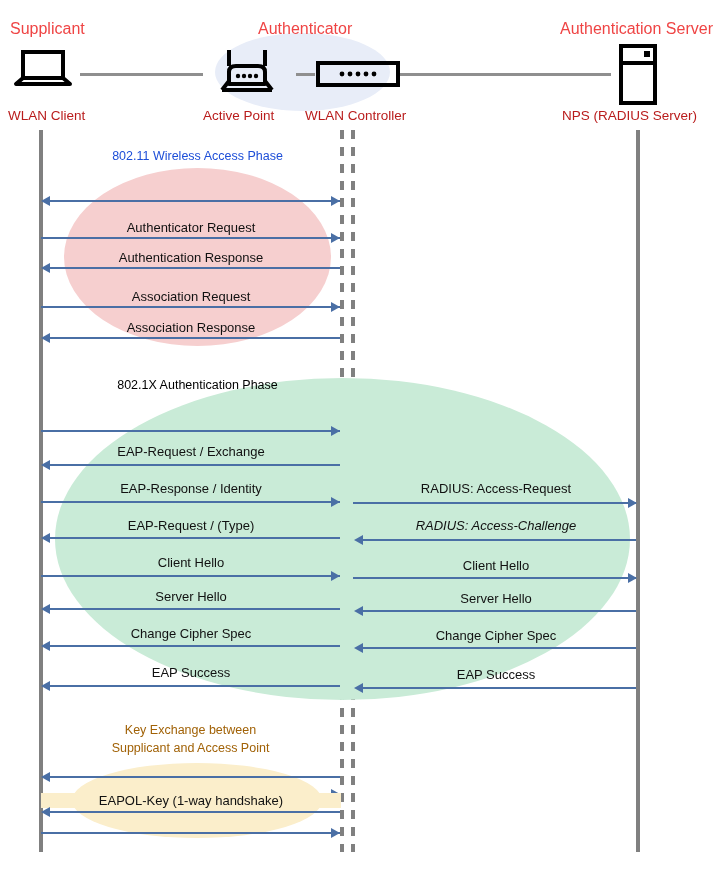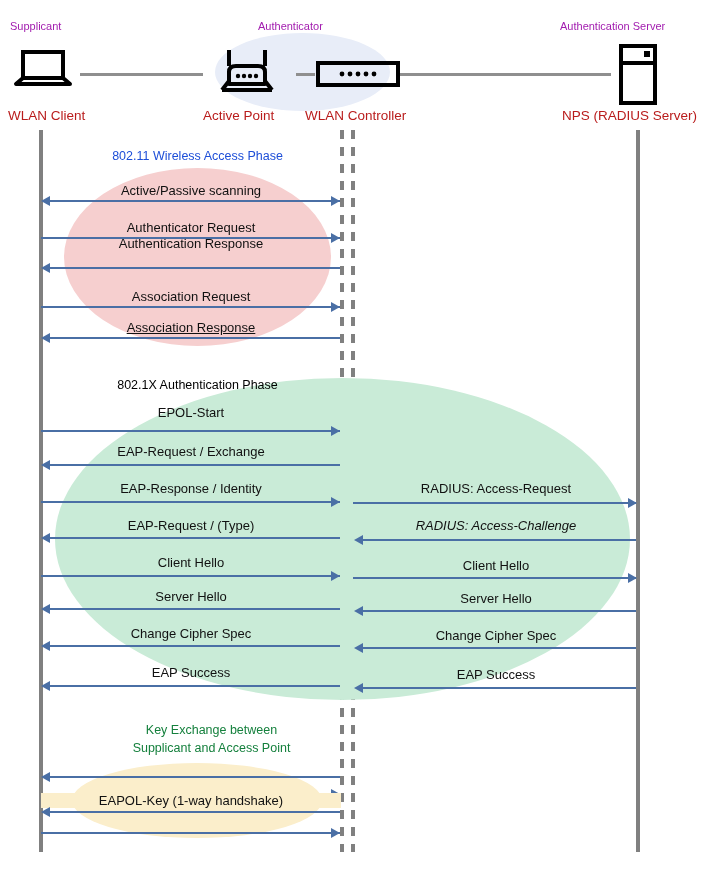--- a/index.html
+++ b/index.html
@@ -5,21 +5,21 @@
   html,body{margin:0;padding:0;background:#ffffff;}
   body{
     width:713px;height:875px;position:relative;overflow:hidden;
     font-family:"Liberation Sans","DejaVu Sans",sans-serif;
     color:#111;
   }
   #diagram{position:absolute;left:0;top:0;width:713px;height:875px;}
 
   
   .actor-title{
-    position:absolute;font-size:11px;color:#a21caf;white-space:nowrap;
+    position:absolute;font-size:16px;color:#ef4444;white-space:nowrap;
   }
   .actor-sub{
     position:absolute;font-size:13.5px;color:#b91c1c;white-space:nowrap;
   }
   .icon-box{position:absolute;}
   .hconn{position:absolute;height:3px;background:#8f8f8f;}
 
   
   .halo{
     position:absolute;border-radius:50%;background:#e8edf8;
@@ -120,46 +120,44 @@
 
   <div class="lifeline" style="left:39px;top:130px;height:722px;"></div>
   <div class="lifeline-dashed" style="left:340px;top:130px;height:722px;"></div>
   <div class="lifeline-dashed" style="left:351px;top:130px;height:722px;"></div>
   <div class="lifeline" style="left:636px;top:130px;height:722px;"></div>
 
   <div class="phase-ellipse" style="left:64px;top:168px;width:267px;height:178px;background:#f6cfcf;"></div>
 
   <div class="phase-title" style="left:55px;top:147px;width:285px;color:#1d4ed8;">802.11 Wireless Access Phase</div>
 
-  <div class="msg-label" style="left:41px;top:183px;width:300px;">Active/Passive scanning</div>
   <div class="msg-line" style="left:44px;top:200px;width:296px;"></div>
   <div class="arrow-head arrow-left" style="left:41px;top:196px;"></div>
   <div class="arrow-head arrow-right" style="left:331px;top:196px;"></div>
 
   <div class="msg-label" style="left:41px;top:220px;width:300px;">Authenticator Request</div>
   <div class="msg-line" style="left:41px;top:237px;width:299px;"></div>
   <div class="arrow-head arrow-right" style="left:331px;top:233px;"></div>
 
-  <div class="msg-label" style="left:41px;top:236px;width:300px;">Authentication Response</div>
+  <div class="msg-label" style="left:41px;top:250px;width:300px;">Authentication Response</div>
   <div class="msg-line" style="left:44px;top:267px;width:296px;"></div>
   <div class="arrow-head arrow-left" style="left:41px;top:263px;"></div>
 
   <div class="msg-label" style="left:41px;top:289px;width:300px;">Association Request</div>
   <div class="msg-line" style="left:41px;top:306px;width:299px;"></div>
   <div class="arrow-head arrow-right" style="left:331px;top:302px;"></div>
 
-  <div class="msg-label" style="left:41px;top:320px;width:300px;text-decoration:underline;">Association Response</div>
+  <div class="msg-label" style="left:41px;top:320px;width:300px;">Association Response</div>
   <div class="msg-line" style="left:44px;top:337px;width:296px;"></div>
   <div class="arrow-head arrow-left" style="left:41px;top:333px;"></div>
 
   <div class="phase-ellipse" style="left:55px;top:378px;width:575px;height:322px;background:#c9ebd7;"></div>
 
   <div class="phase-title" style="left:55px;top:376px;width:285px;color:#000000;">802.1X Authentication Phase</div>
 
-  <div class="msg-label" style="left:41px;top:405px;width:300px;">EPOL-Start</div>
   <div class="msg-line" style="left:41px;top:430px;width:299px;"></div>
   <div class="arrow-head arrow-right" style="left:331px;top:426px;"></div>
 
   <div class="msg-label" style="left:41px;top:444px;width:300px;">EAP-Request / Exchange</div>
   <div class="msg-line" style="left:44px;top:464px;width:296px;"></div>
   <div class="arrow-head arrow-left" style="left:41px;top:460px;"></div>
 
   <div class="msg-label" style="left:41px;top:481px;width:300px;">EAP-Response / Identity</div>
   <div class="msg-line" style="left:41px;top:501px;width:299px;"></div>
   <div class="arrow-head arrow-right" style="left:331px;top:497px;"></div>
@@ -203,21 +201,21 @@
   <div class="msg-label" style="left:41px;top:665px;width:300px;">EAP Success</div>
   <div class="msg-line" style="left:44px;top:685px;width:296px;"></div>
   <div class="arrow-head arrow-left" style="left:41px;top:681px;"></div>
 
   <div class="msg-label" style="left:355px;top:667px;width:282px;">EAP Success</div>
   <div class="msg-line" style="left:357px;top:687px;width:279px;"></div>
   <div class="arrow-head arrow-left" style="left:354px;top:683px;"></div>
 
   <div class="phase-ellipse" style="left:72px;top:763px;width:250px;height:75px;background:#fbeecb;"></div>
 
-  <div class="phase-title" style="left:69px;top:721px;width:285px;color:#15803d;">Key Exchange between
+  <div class="phase-title" style="left:48px;top:721px;width:285px;color:#a16207;">Key Exchange between
 Supplicant and Access Point</div>
 
   <div class="msg-line" style="left:44px;top:776px;width:296px;"></div>
   <div class="arrow-head arrow-left" style="left:41px;top:772px;"></div>
 
   <div class="msg-line" style="left:41px;top:793px;width:299px;"></div>
   <div class="arrow-head arrow-right" style="left:331px;top:789px;"></div>
 
   <div class="msg-label" style="left:41px;top:793px;width:300px;background:#fbeecb;">EAPOL-Key (1-way handshake)</div>
 

